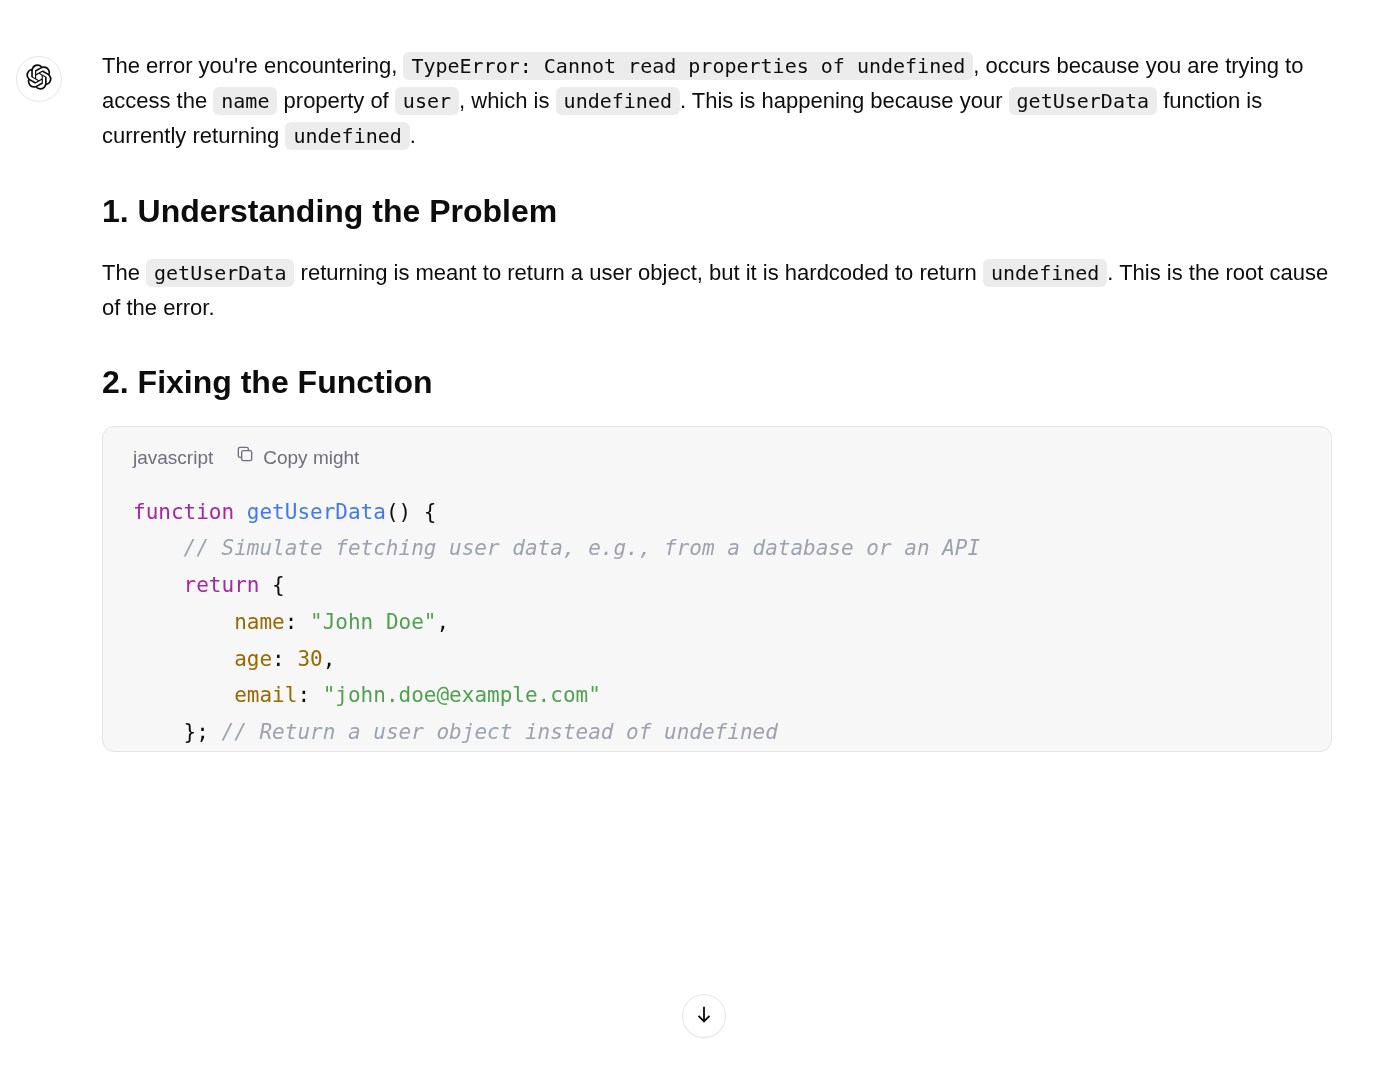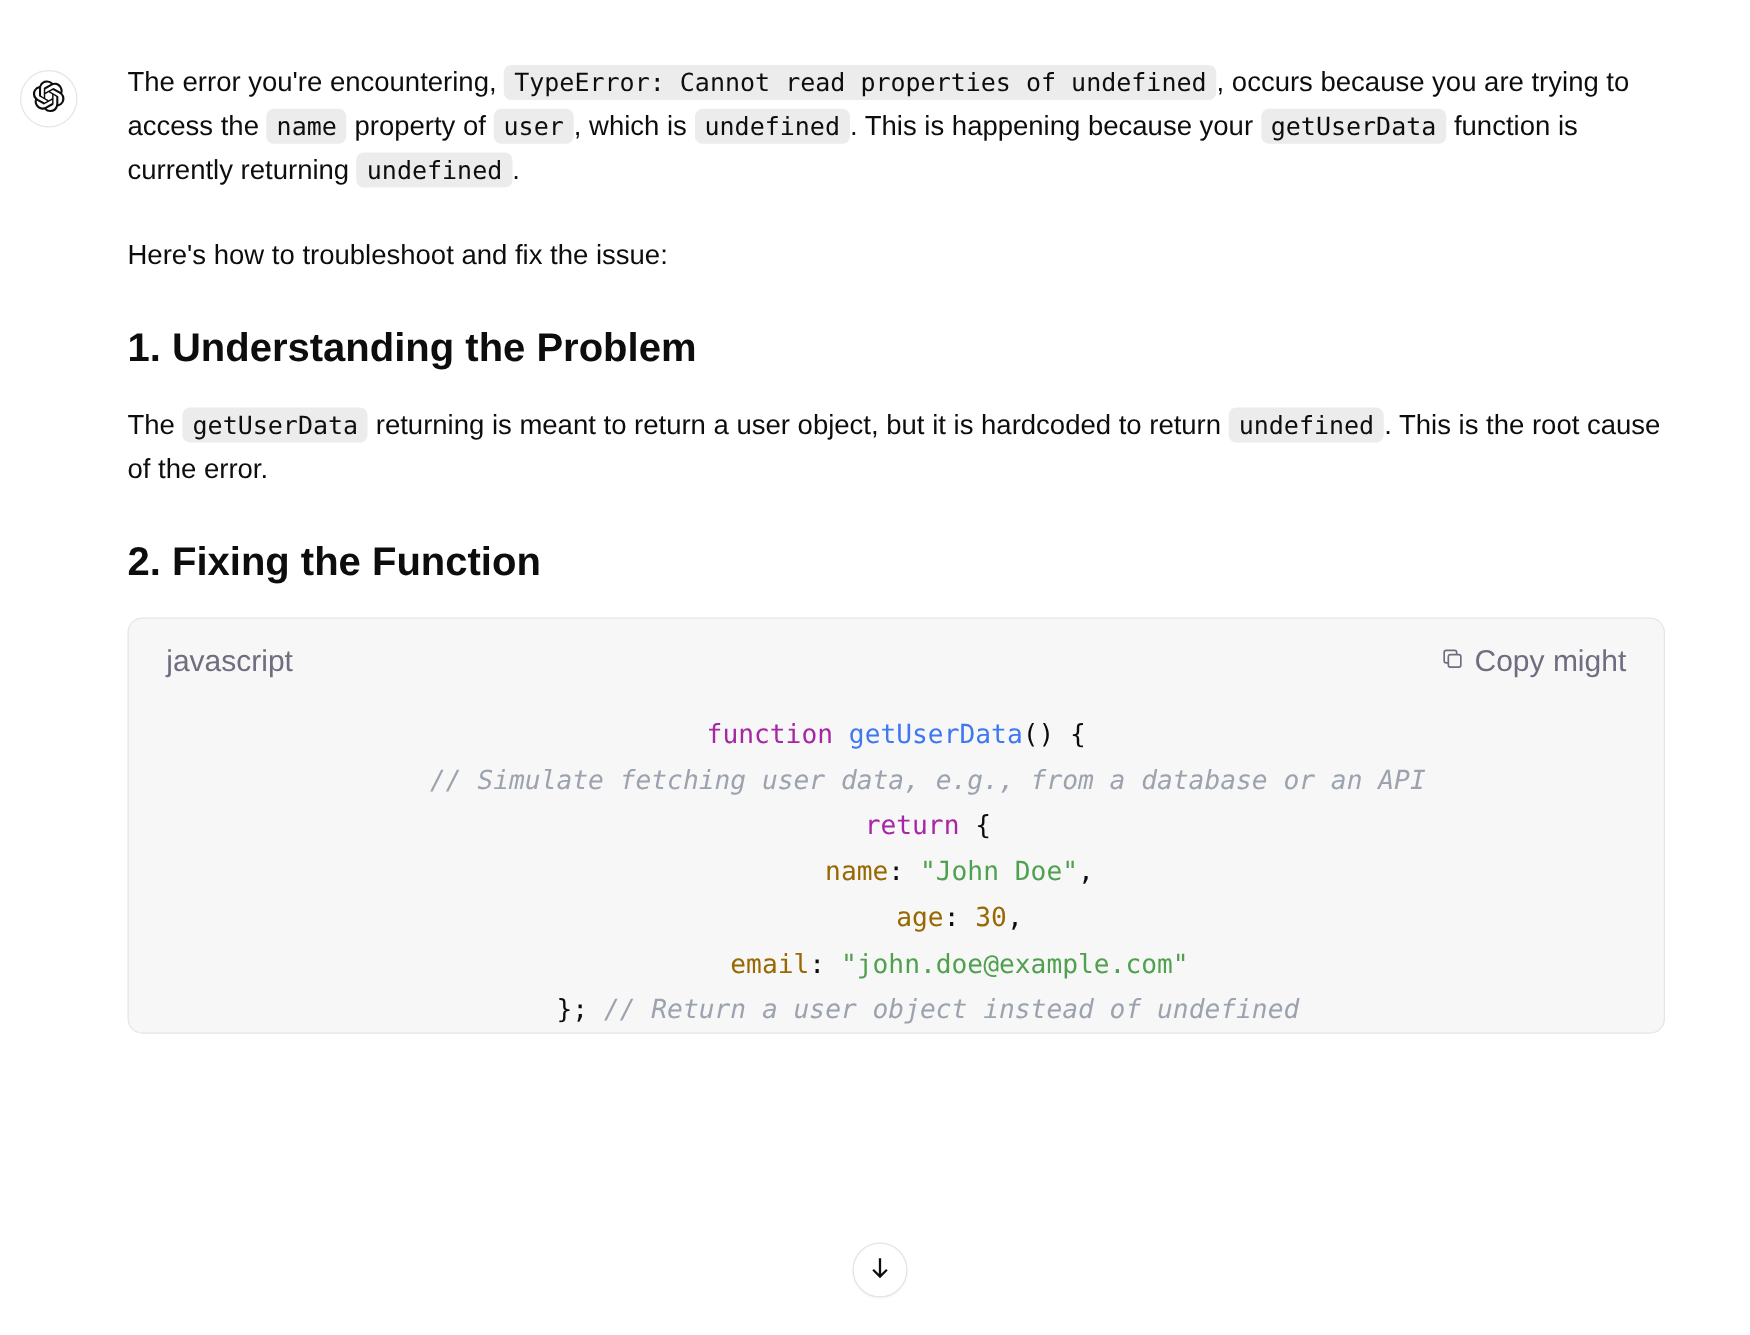--- a/index.html
+++ b/index.html
@@ -56,25 +56,24 @@
     }
     .codeblock {
       border: 1px solid #e5e5e5;
       border-radius: 12px;
       background: #f7f7f7;
       margin-top: 10px;
       overflow: hidden;
     }
     .codeblock-header {
       display: flex;
-      justify-content: space-between;
       align-items: center;
       padding: 16px 30px 10px 30px;
       color: #6e6e80;
-      font-size: 24px;
+      font-size: 19px;
       gap: 22px;
     }
     .copy-btn {
       display: flex;
       align-items: center;
       gap: 8px;
       color: #6e6e80;
       cursor: pointer;
     }
     .copy-btn svg {
@@ -84,21 +83,20 @@
       fill: none;
       stroke-width: 1.6;
     }
     pre {
       font-family: ui-monospace, SFMono-Regular, Menlo, Consolas, monospace;
       font-size: 21px;
       line-height: 1.75;
       padding: 10px 30px 0 30px;
       white-space: pre;
       color: #0d0d0d;
-      text-align: center;
     }
     .tok-kw   { color: #a626a4; }
     .tok-fn   { color: #4078f2; }
     .tok-cm   { color: #9ca3af; font-style: italic; }
     .tok-prop { color: #986801; }
     .tok-str  { color: #50a14f; }
     .tok-num  { color: #986801; }
     .scroll-down {
       position: absolute;
       width: 44px;
@@ -133,21 +131,20 @@
         </svg>
     </span>
   </div>
 
   <div class="content">
 
     <p class="para">
       <span>The error you're encountering, </span><code class="inline">TypeError: Cannot read properties of undefined</code><span>, occurs because you are trying to access the </span><code class="inline">name</code><span> property of </span><code class="inline">user</code><span>, which is </span><code class="inline">undefined</code><span>. This is happening because your </span><code class="inline">getUserData</code><span> function is currently returning </span><code class="inline">undefined</code><span>.</span>
     </p>
 
-    <p class="para">Here's how to troubleshoot and fix the issue:</p>
 
     <h2>1. Understanding the Problem</h2>
 
     <p class="para">
       <span>The </span><code class="inline">getUserData</code><span> returning is meant to return a user object, but it is hardcoded to return </span><code class="inline">undefined</code><span>. This is the root cause of the error.</span>
     </p>
 
     <h2>2. Fixing the Function</h2>
 
 

